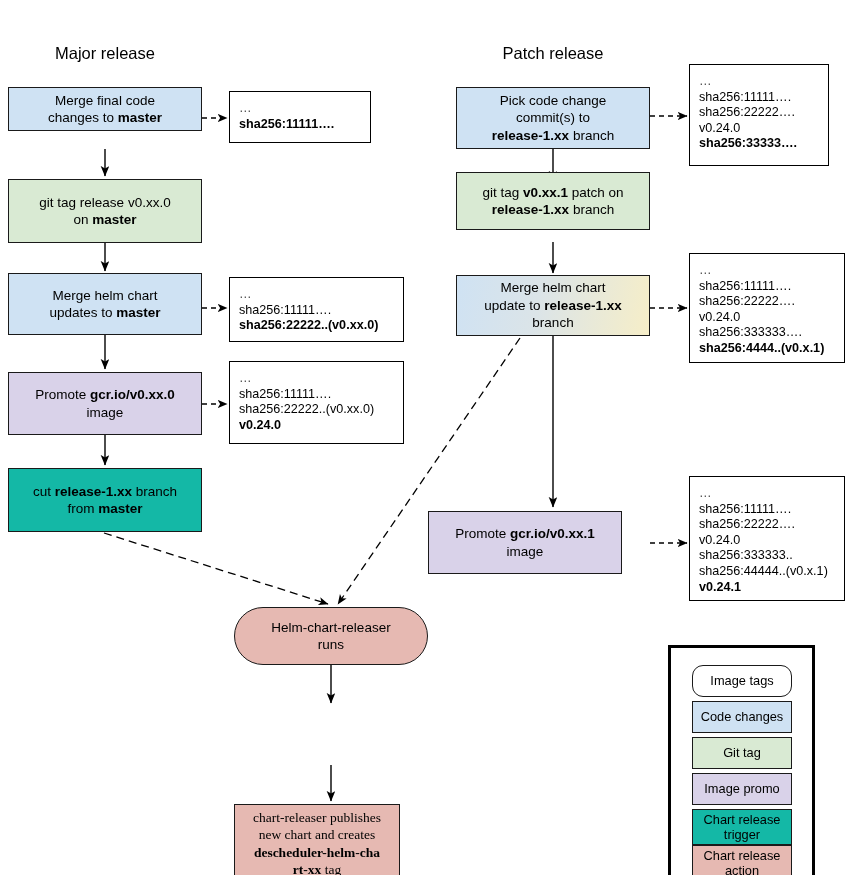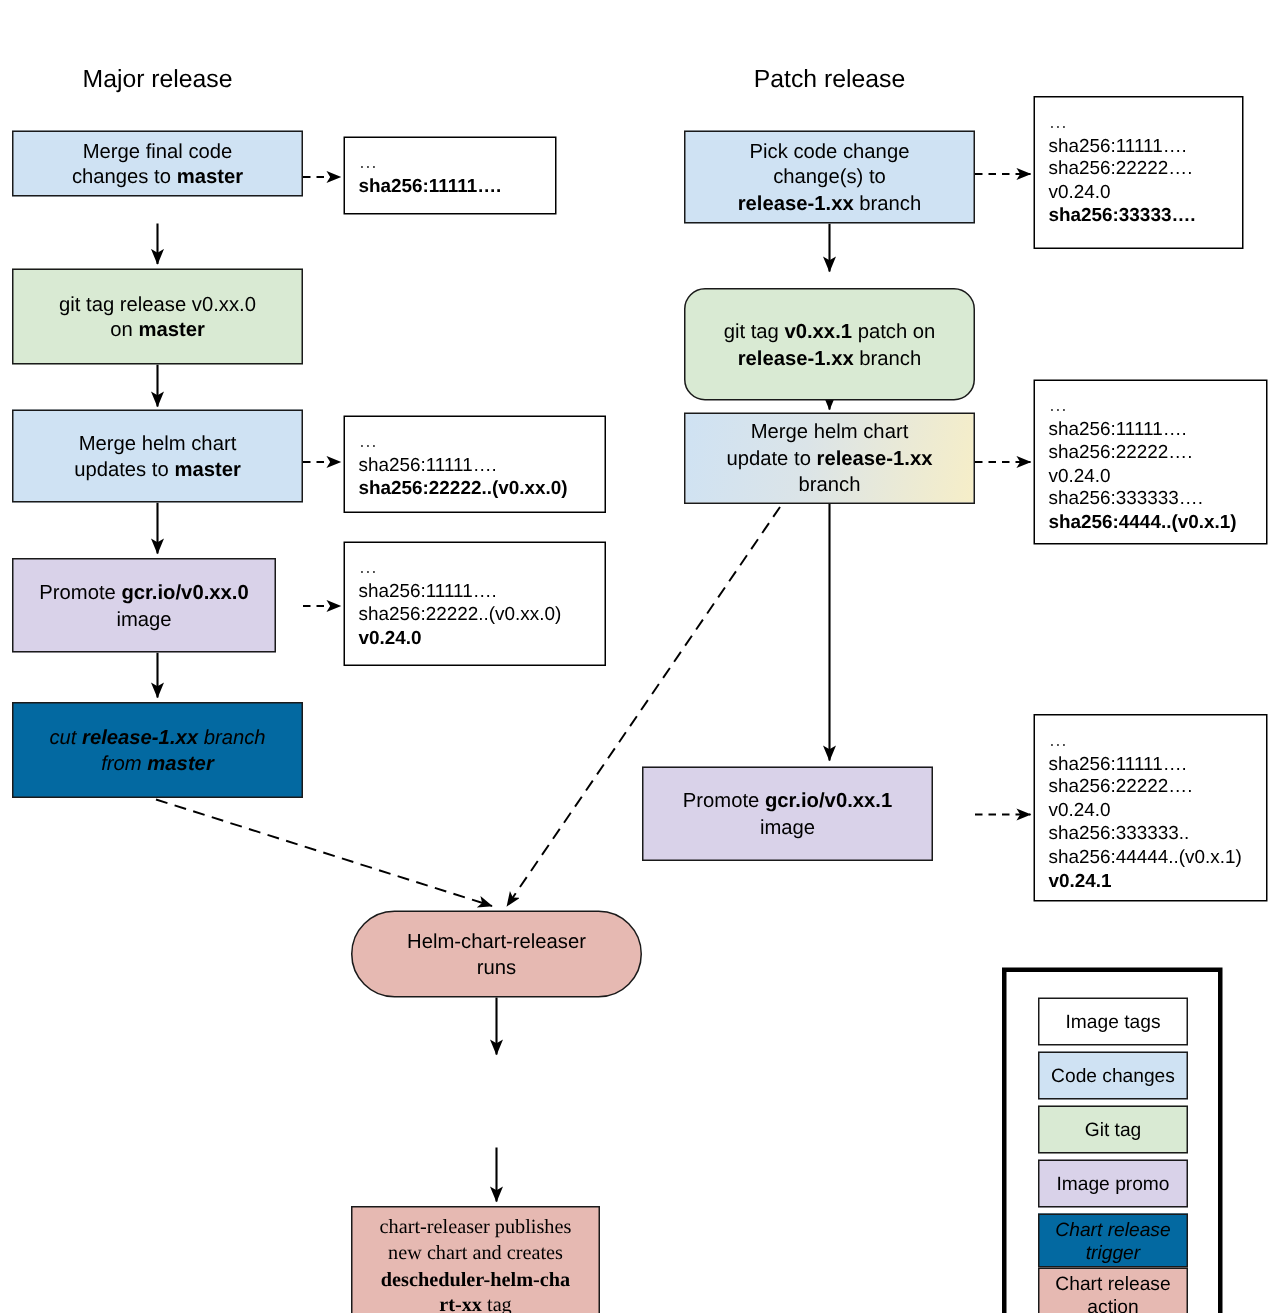--- a/index.html
+++ b/index.html
@@ -52,21 +52,21 @@
     text-align: left;
     white-space: nowrap;
   }
   .tagbox .l { display: block; }
   .tagbox .l.bold { font-weight: bold; }
   .tagbox .l.dots { letter-spacing: 1px; color: #4a4a4a; }
 
   .c-code   { background: #cfe2f3; }
   .c-git    { background: #d9ead3; justify-content: center; }
   .c-promo  { background: #d9d2e9; }
-  .c-trig   { background: #0369a1; font-style: italic; }
+  .c-trig   { background: #14b8a6; }
   .c-act    { background: #e6b9b2; }
   .c-mix    { background: linear-gradient(100deg, #cfe2f3 0%, #dbe4e8 42%, #f6eec8 100%); }
   .c-white  { background: #ffffff; }
 
   svg.edges {
     position: absolute;
     left: 0; top: 0;
     width: 853px; height: 875px;
     pointer-events: none;
   }
@@ -142,43 +142,43 @@
     </div>
   </div>
 
   <div class="node c-code" style="left:8px; top:249px; width:194px; height:62px;">
     <div class="inner">
       <span>Merge helm chart</span><br>
       <span>updates to </span><b>master</b>
     </div>
   </div>
 
-  <div class="node c-promo" style="left:8px; top:348px; width:176px; height:63px;">
+  <div class="node c-promo" style="left:8px; top:348px; width:194px; height:63px;">
     <div class="inner">
       <span>Promote </span><b>gcr.io/v0.xx.0</b><br>
       <span>image</span>
     </div>
   </div>
 
   <div class="node c-trig" style="left:8px; top:444px; width:194px; height:64px;">
     <div class="inner">
       <span>cut </span><b>release-1.xx</b><span> branch</span><br>
       <span>from </span><b>master</b>
     </div>
   </div>
 
   <div class="node c-code" style="left:456px; top:63px; width:194px; height:62px;">
     <div class="inner">
       <span>Pick code change</span><br>
-      <span>change(s) to</span><br>
+      <span>commit(s) to</span><br>
       <b>release-1.xx</b><span> branch</span>
     </div>
   </div>
 
-  <div class="node c-git" style="left:456px; top:168px; width:194px; height:75px;border-radius:14px;">
+  <div class="node c-git" style="left:456px; top:148px; width:194px; height:58px;">
     <div class="inner">
       <span>git tag </span><b>v0.xx.1</b><span> patch on</span><br>
       <b>release-1.xx</b><span> branch</span>
     </div>
   </div>
 
   <div class="node c-mix" style="left:456px; top:251px; width:194px; height:61px;">
     <div class="inner">
       <span>Merge helm chart</span><br>
       <span>update to </span><b>release-1.xx</b><br>
@@ -250,21 +250,21 @@
     <span class="l">sha256:11111….</span>
     <span class="l">sha256:22222….</span>
     <span class="l">v0.24.0</span>
     <span class="l">sha256:333333..</span>
     <span class="l">sha256:44444..(v0.x.1)</span>
     <span class="l bold">v0.24.1</span>
   </div>
 
   <div class="legend-frame" style="left:668px; top:621px; width:147px; height:247px;"></div>
 
-  <div class="legend-item c-white" style="left:692px; top:641px; width:100px; height:32px;">
+  <div class="legend-item c-white" style="left:692px; top:641px; width:100px; height:32px;border-radius:11px;">
     <span>Image tags</span>
   </div>
   <div class="legend-item c-code" style="left:692px; top:677px; width:100px; height:32px;">
     <span>Code changes</span>
   </div>
   <div class="legend-item c-git" style="left:692px; top:713px; width:100px; height:32px;">
     <span>Git tag</span>
   </div>
   <div class="legend-item c-promo" style="left:692px; top:749px; width:100px; height:32px;">
     <span>Image promo</span>

